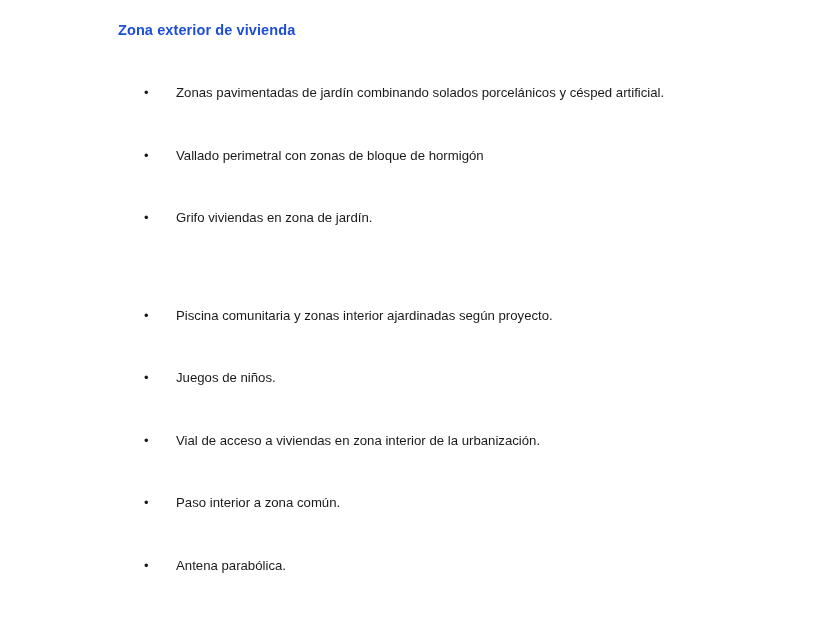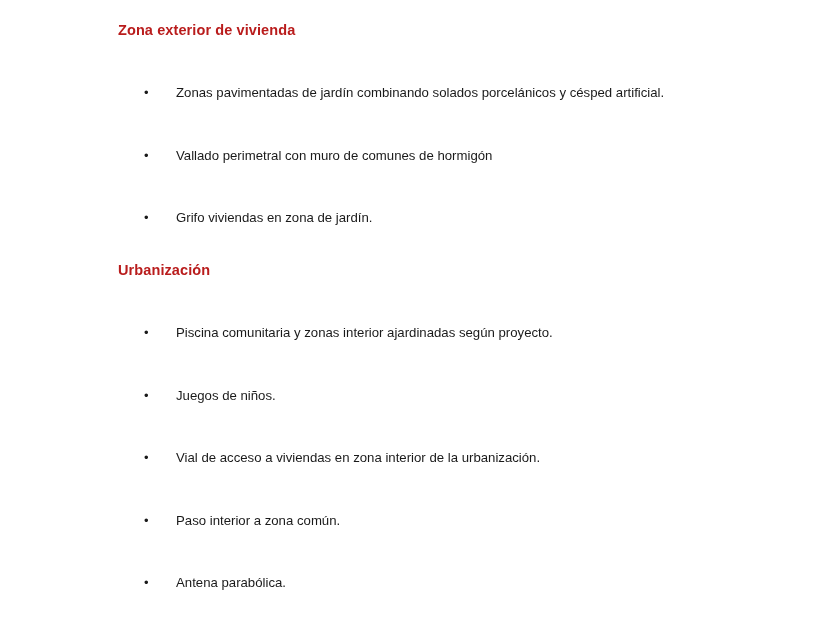--- a/index.html
+++ b/index.html
@@ -25,21 +25,21 @@
     left: 118px;
     top: 22px;
     width: 610px;
   }
   .section {
     margin-bottom: 0;
   }
   .section-heading {
     font-size: 14.5px;
     font-weight: bold;
-    color: #b91c1c;
+    color: #1d4ed8;
     letter-spacing: 0.1px;
     margin: 0 0 4px 0;
     line-height: 1.2;
   }
   .section-gap {
     height: 34px;
   }
   ul.bullets {
     list-style: none;
     margin: 0;
@@ -79,33 +79,32 @@
 
     <div class="section">
       <h2 class="section-heading">Zona exterior de vivienda</h2>
       <ul class="bullets">
         <li class="justify">
           <span class="bullet">•</span>
           <span class="txt">Zonas pavimentadas de jardín combinando solados porcelánicos y césped artificial.</span>
         </li>
         <li>
           <span class="bullet">•</span>
-          <span class="txt">Vallado perimetral con muro de comunes de hormigón</span>
+          <span class="txt">Vallado perimetral con zonas de bloque de hormigón</span>
         </li>
         <li>
           <span class="bullet">•</span>
           <span class="txt">Grifo viviendas en zona de jardín.</span>
         </li>
       </ul>
     </div>
 
     <div class="section-gap"></div>
 
     <div class="section">
-      <h2 class="section-heading">Urbanización</h2>
       <ul class="bullets">
         <li>
           <span class="bullet">•</span>
           <span class="txt">Piscina comunitaria  y zonas interior ajardinadas según proyecto.</span>
         </li>
         <li>
           <span class="bullet">•</span>
           <span class="txt">Juegos de niños.</span>
         </li>
         <li>

